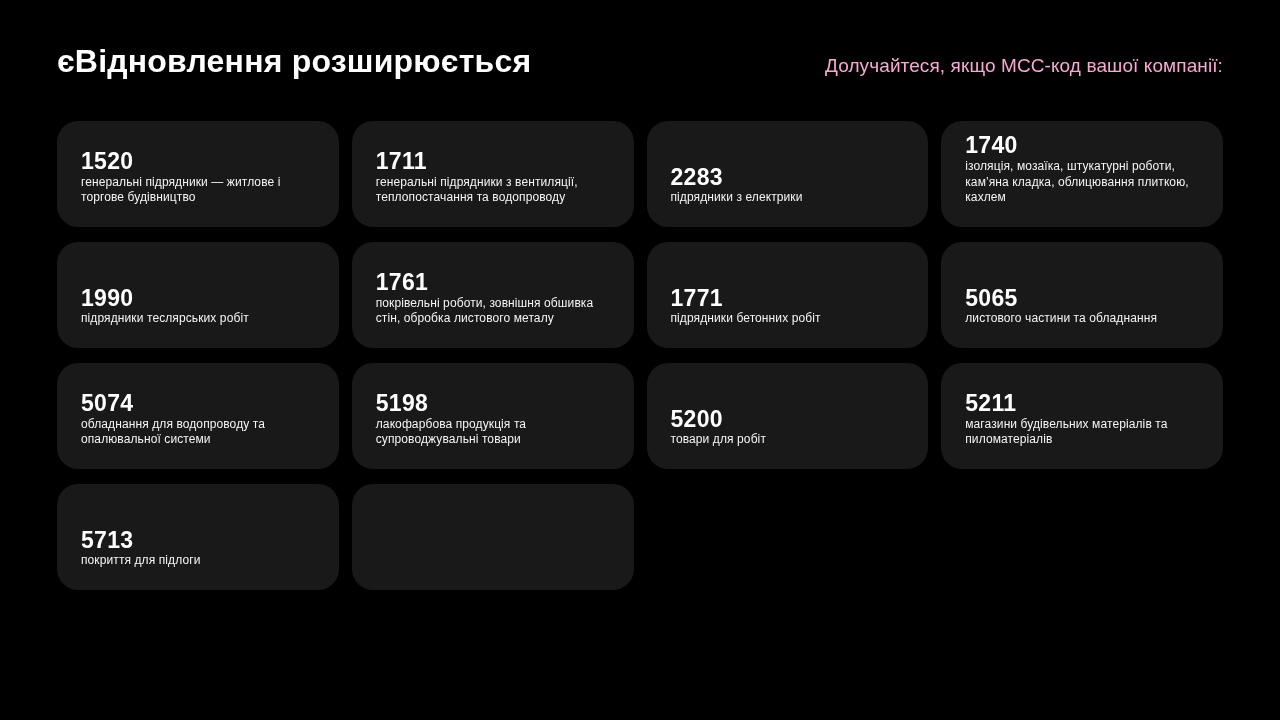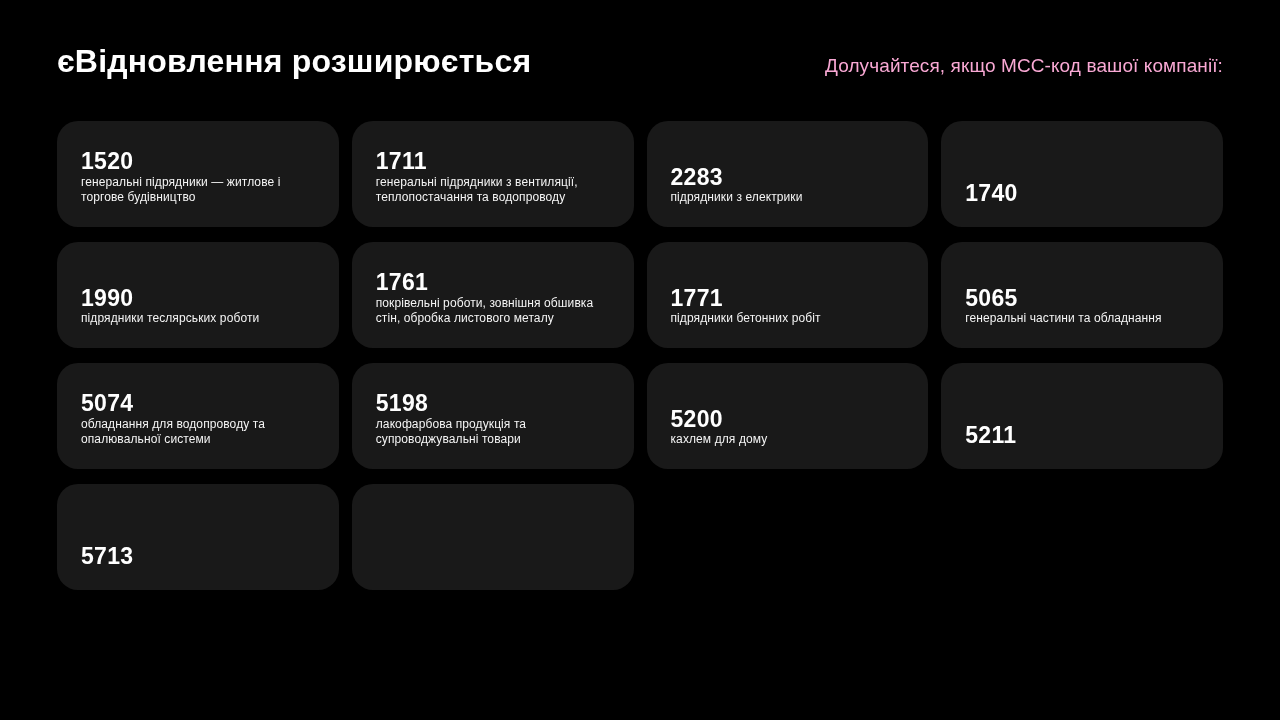--- a/index.html
+++ b/index.html
@@ -83,62 +83,65 @@
     <div class="card-description">генеральні підрядники з вентиляції, теплопостачання та водопроводу</div>
   </div>
 
   <div class="card">
     <div class="card-code">2283</div>
     <div class="card-description">підрядники з електрики</div>
   </div>
 
   <div class="card">
     <div class="card-code">1740</div>
+    <div class="card-description">ізоляція, мозаїка, штукатурні роботи, кам’яна кладка, облицювання плиткою, кахлем</div>
   </div>
 
   <div class="card">
     <div class="card-code">1990</div>
-    <div class="card-description">підрядники теслярських роботи</div>
+    <div class="card-description">підрядники теслярських робіт</div>
   </div>
 
   <div class="card">
     <div class="card-code">1761</div>
     <div class="card-description">покрівельні роботи, зовнішня обшивка стін, обробка листового металу</div>
   </div>
 
   <div class="card">
     <div class="card-code">1771</div>
     <div class="card-description">підрядники бетонних робіт</div>
   </div>
 
   <div class="card">
     <div class="card-code">5065</div>
-    <div class="card-description">генеральні частини та обладнання</div>
+    <div class="card-description">листового частини та обладнання</div>
   </div>
 
   <div class="card">
     <div class="card-code">5074</div>
     <div class="card-description">обладнання для водопроводу та опалювальної системи</div>
   </div>
 
   <div class="card">
     <div class="card-code">5198</div>
     <div class="card-description">лакофарбова продукція та супроводжувальні товари</div>
   </div>
 
   <div class="card">
     <div class="card-code">5200</div>
-    <div class="card-description">кахлем для дому</div>
+    <div class="card-description">товари для робіт</div>
   </div>
 
   <div class="card">
     <div class="card-code">5211</div>
+    <div class="card-description">магазини будівельних матеріалів та пиломатеріалів</div>
   </div>
 
 
   <div class="card">
     <div class="card-code">5713</div>
+    <div class="card-description">покриття для підлоги</div>
   </div>
 
   <div class="card">
   </div>
 </div>
 </div>
 
 </body></html>

